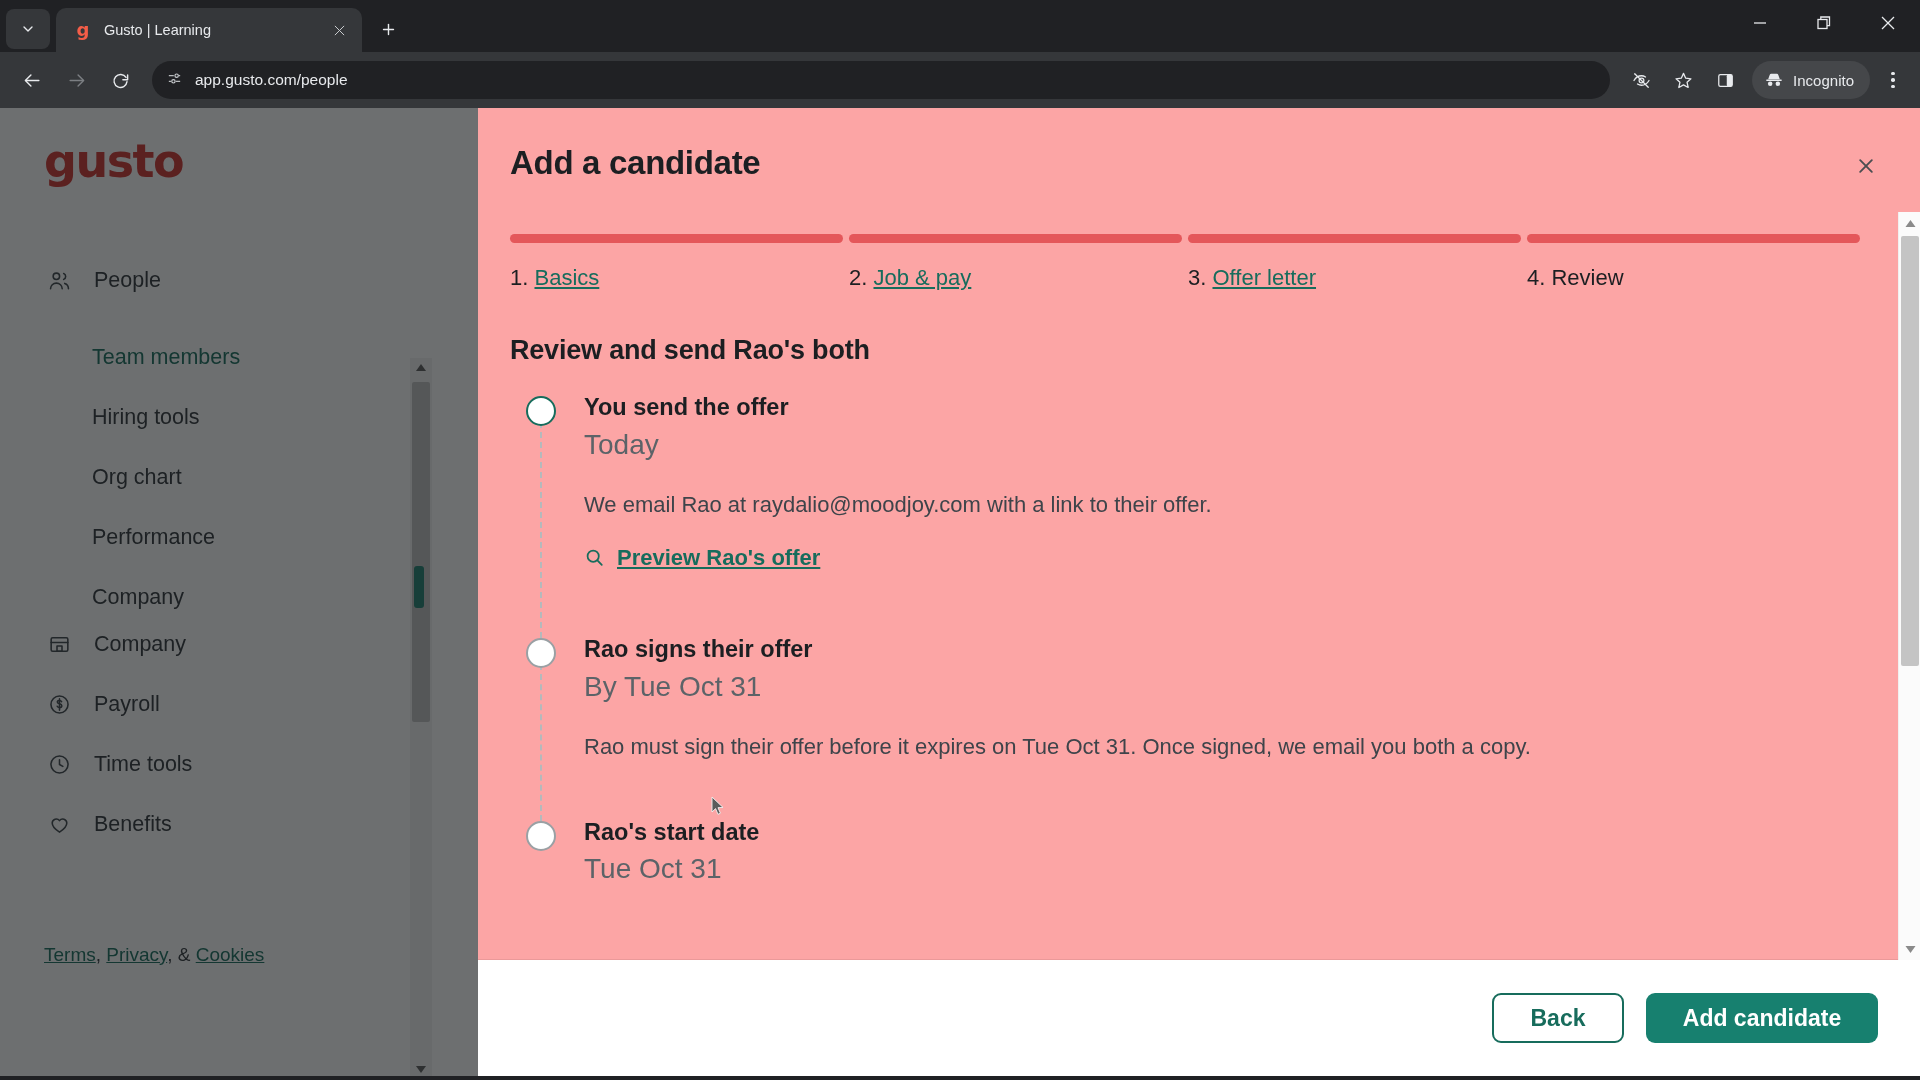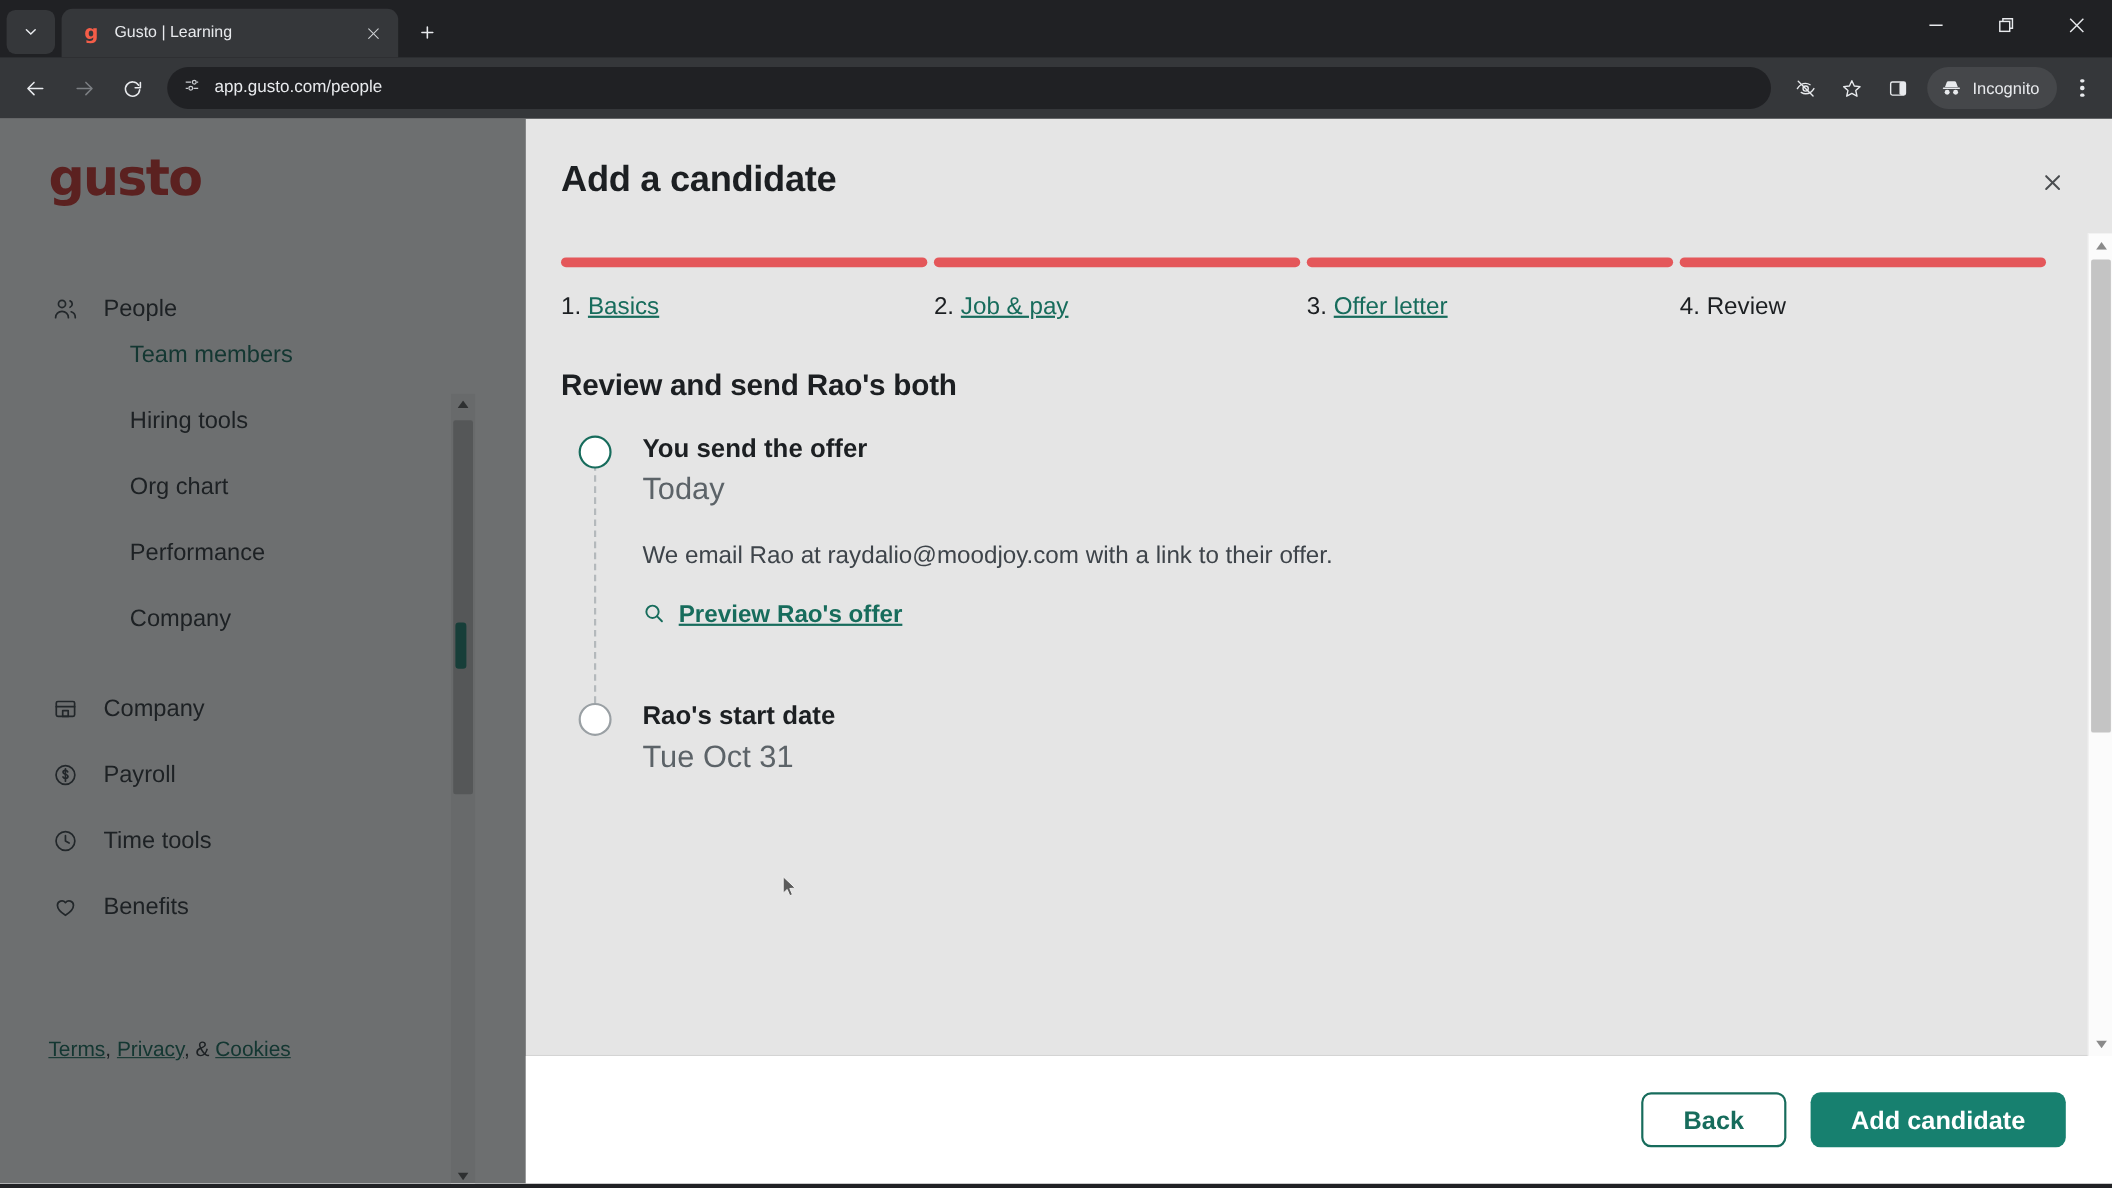--- a/index.html
+++ b/index.html
@@ -103,21 +103,21 @@
     font-family:"DejaVu Sans", sans-serif; font-weight:700; font-size:46px; color:#d0322e;
     letter-spacing:-1.5px; padding-left:44px; margin-bottom: 56px; line-height:1;
   }
   .nav-item {
     display:flex; align-items:center; gap:22px; padding: 0 0 0 46px; height:60px;
     font-size:21.5px; color:#2e3338; cursor:pointer;
   }
   .nav-item .nic { width:26px; height:26px; flex:0 0 auto; display:flex; align-items:center; justify-content:center; }
   .nav-item .nic svg { width:25px; height:25px; fill:none; stroke:#3b4248; stroke-width:1.5; stroke-linecap:round; stroke-linejoin:round; }
   .nav-sub {
-    padding-left: 118px; height:60px; display:flex; align-items:flex-start;
+    padding-left: 92px; height:60px; display:flex; align-items:flex-end;
     font-size:21.5px; color:#2e3338; cursor:pointer;
   }
   .nav-sub.active { color:#176c5c; }
   .nav-group { margin-bottom: 4px; }
   .spacer-sm { height: 10px; }
 
   .legal {
     position:absolute; bottom: 110px; left: 44px; font-size:19px; color:#2e3338;
   }
   .legal a { color:#176c5c; text-decoration:underline; }
@@ -140,21 +140,21 @@
   .active-indicator {
     position:absolute; left:414px; top:458px; width:10px; height:42px;
     background:#1d7f6e; border-radius:3px;
   }
 
   
   .dim { position:absolute; inset:0; background:rgba(20,22,24,0.62); }
 
   
   .modal {
-    position:absolute; left:478px; top:0; right:0; bottom:0; background:#e5e5e5;
+    position:absolute; left:478px; top:0; right:0; bottom:0; background:#fca5a5;
     display:flex; flex-direction:column;
   }
   .modal-head {
     padding: 36px 56px 0 32px; position:relative; flex:0 0 auto; height:104px;
   }
   .modal-title { font-size:33px; font-weight:700; color:#1c1f22; letter-spacing:-0.3px; }
   .modal-close {
     position:absolute; right:36px; top:40px; width:36px; height:36px;
     display:flex; align-items:center; justify-content:center; cursor:pointer;
   }
@@ -497,20 +497,28 @@
               <a class="tl-link" href="#">
                 <svg viewBox="0 0 24 24">
                     <circle cx="10.5" cy="10.5" r="6.4"></circle>
                     <line x1="15.3" y1="15.3" x2="20.3" y2="20.3" stroke-linecap="round"></line>
                   </svg>
                 <span class="txt">Preview Rao's offer</span>
               </a>
               <div class="tl-gap"></div>
             </div>
 
+            <div class="tl-item">
+              <div class="tl-dot"></div>
+              <div class="tl-line"></div>
+              <div class="tl-head">Rao signs their offer</div>
+              <div class="tl-sub">By Tue Oct 31</div>
+              <div class="tl-body">Rao must sign their offer before it expires on Tue Oct 31. Once signed, we email you both a copy.</div>
+              <div class="tl-gap-sm"></div>
+            </div>
 
             <div class="tl-item">
               <div class="tl-dot"></div>
               <div class="tl-head">Rao's start date</div>
               <div class="tl-sub">Tue Oct 31</div>
             </div>
 
           </div>
         </div>
 

